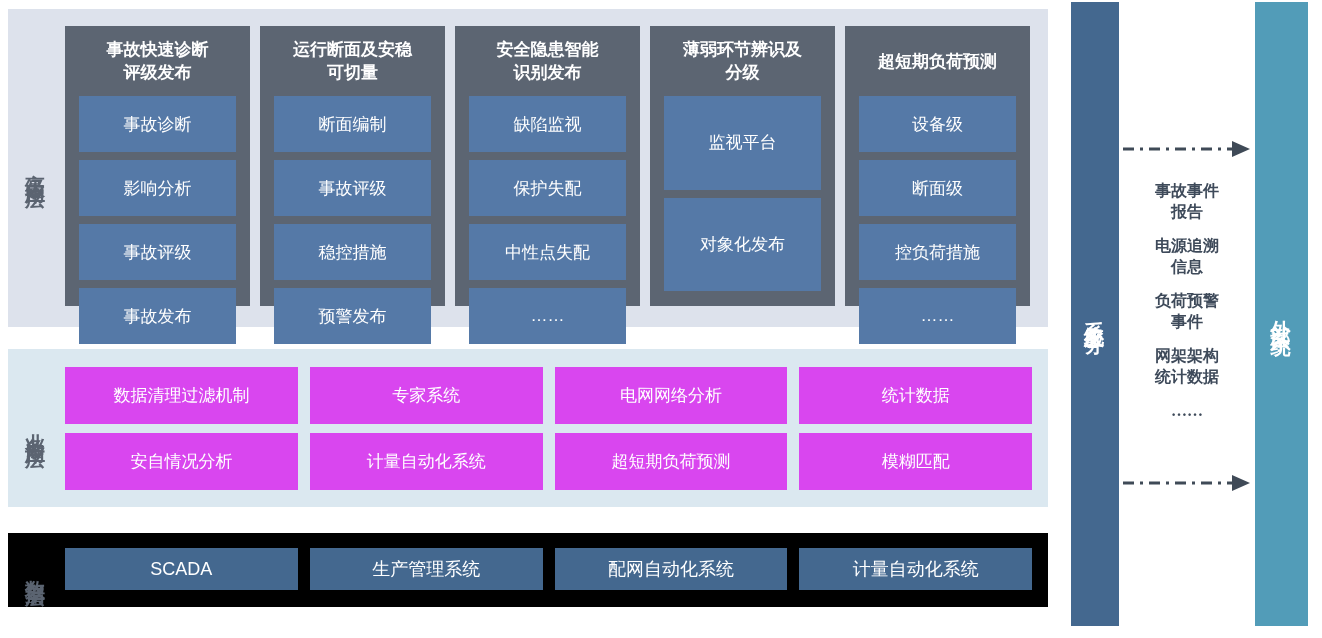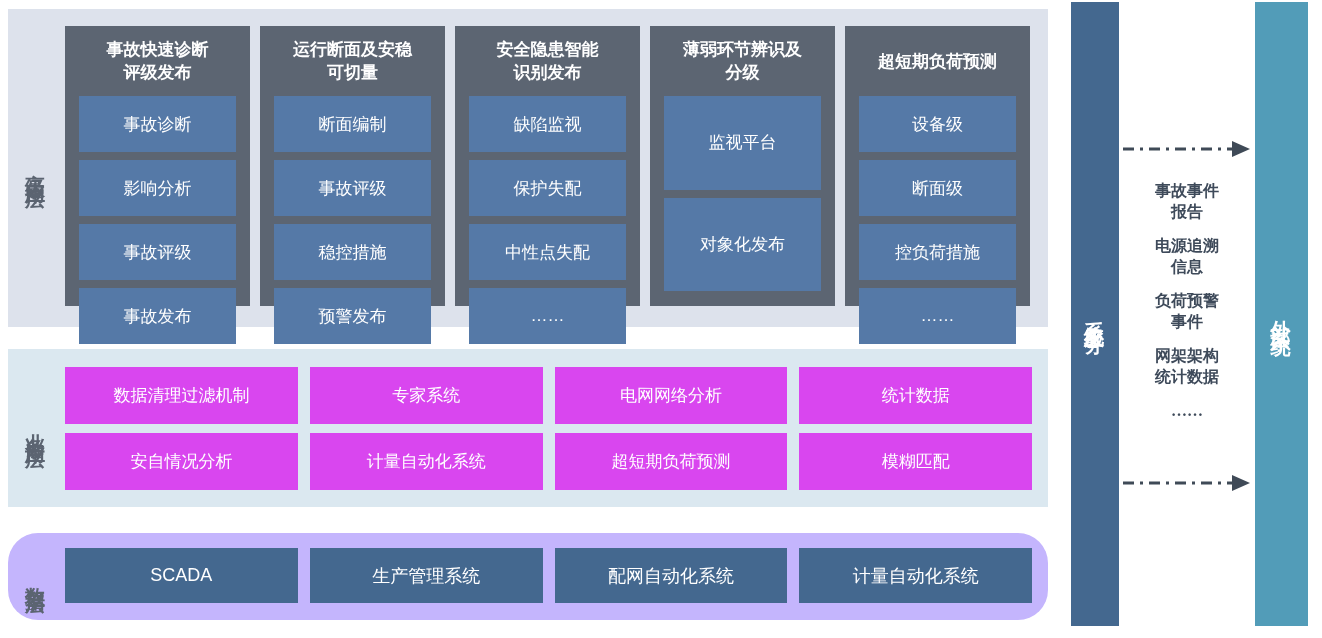--- a/index.html
+++ b/index.html
@@ -7,21 +7,21 @@
     width:1322px;height:638px;background:#ffffff;
     font-family:"Liberation Sans","DejaVu Sans",sans-serif;
     position:relative;overflow:hidden;
   }
   .stage{position:absolute;inset:0;}
 
   
   .band{position:absolute;left:8px;width:1040px;}
   .band-advanced{top:9px;height:318px;background:#dde2ec;}
   .band-business{top:349px;height:158px;background:#dbe8f0;}
-  .band-data{top:533px;height:87px;background:#c4b5fd;border-radius:30px;}
+  .band-data{top:533px;height:74px;background:#000000;}
 
   .layer-label{
     position:absolute;left:0;top:0;bottom:0;width:56px;
     display:flex;align-items:center;justify-content:center;
     color:#5b6471;font-weight:bold;font-size:20px;
     writing-mode:vertical-rl;text-orientation:upright;letter-spacing:4px;
   }
 
   
   .columns{

